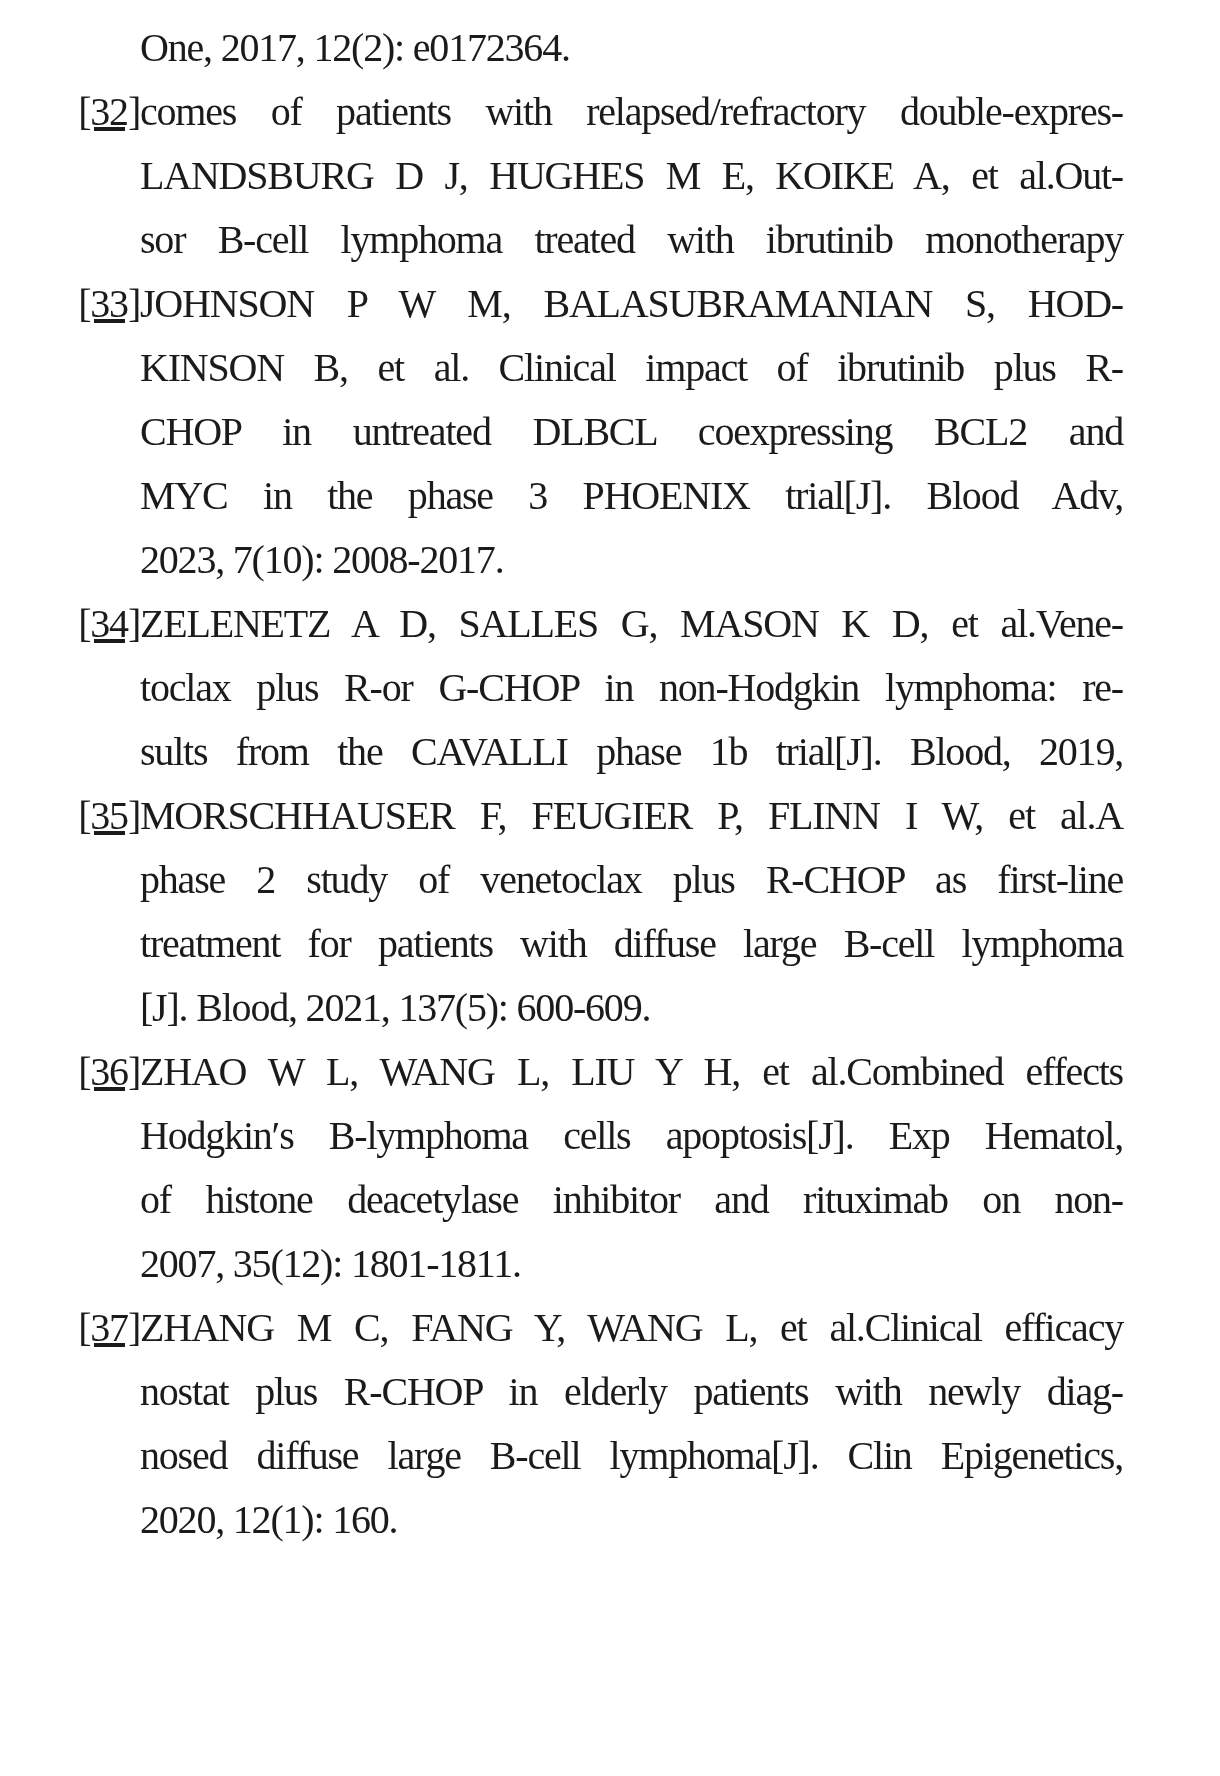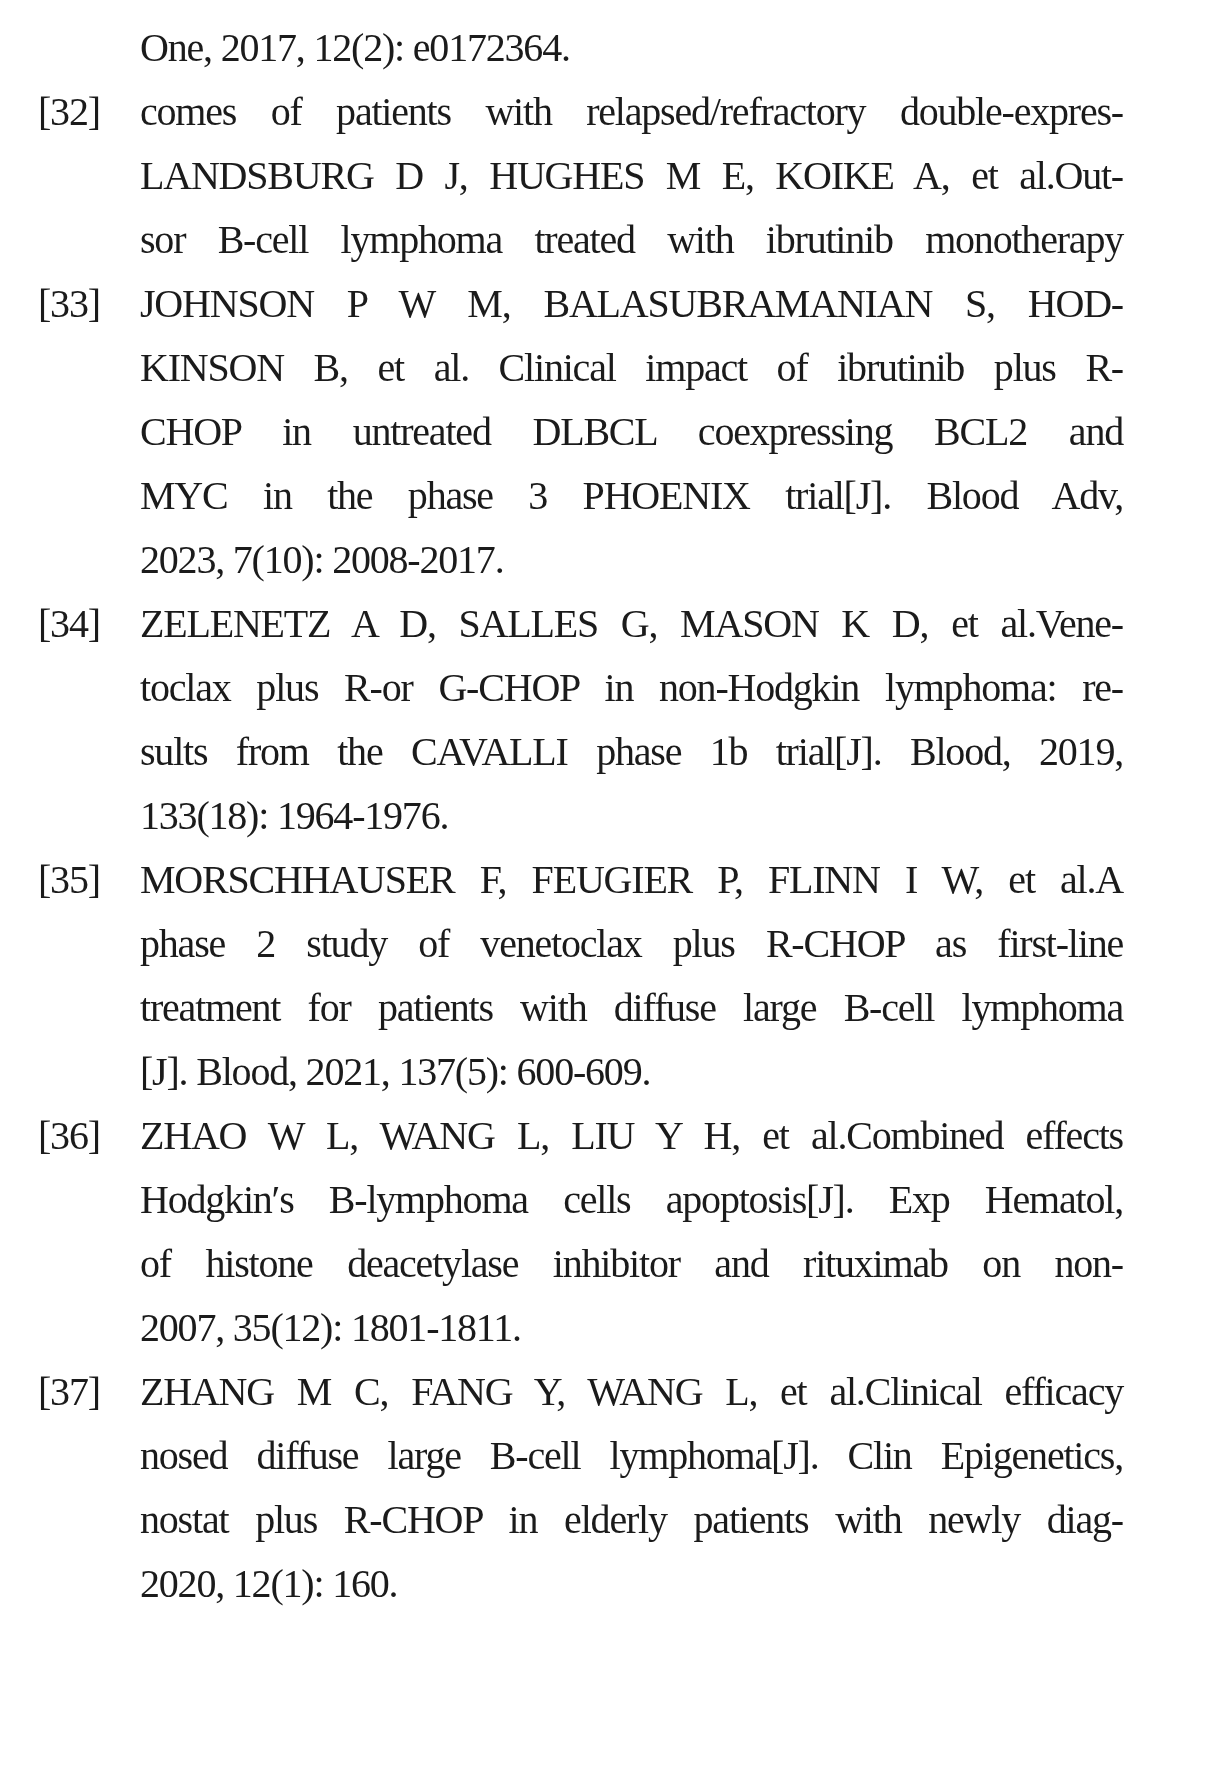--- a/index.html
+++ b/index.html
@@ -21,22 +21,23 @@
     color: #1b1b1b;
     overflow: hidden;
   }
   .ref {
     display: flex;
     align-items: flex-start;
   }
   .ref-label {
     flex: 0 0 102px;
     width: 102px;
-    text-align: left;
+    text-align: right;
     white-space: nowrap;
+    text-decoration: underline;
   }
   .ref-body {
     flex: 0 0 983px;
     width: 983px;
   }
   .ln {
     width: 983px;
     text-align: justify;
     text-justify: inter-word;
   }
@@ -80,21 +81,20 @@
       <div class="ln l">2023, 7(10): 2008-2017.</div>
     </div>
   </div>
 
   <div class="ref">
     <div class="ref-label">[34]</div>
     <div class="ref-body">
       <div class="ln j">ZELENETZ A D, SALLES G, MASON K D, et al.Vene-</div>
       <div class="ln j">toclax plus R-or G-CHOP in non-Hodgkin lymphoma: re-</div>
       <div class="ln j">sults from the CAVALLI phase 1b trial[J]. Blood, 2019,</div>
-      <div class="ln l">133(18): 1964-1976.</div>
     </div>
   </div>
 
   <div class="ref">
     <div class="ref-label">[35]</div>
     <div class="ref-body">
       <div class="ln j">MORSCHHAUSER F, FEUGIER P, FLINN I W, et al.A</div>
       <div class="ln j">phase 2 study of venetoclax plus R-CHOP as first-line</div>
       <div class="ln j">treatment for patients with diffuse large B-cell lymphoma</div>
       <div class="ln l">[J]. Blood, 2021, 137(5): 600-609.</div>
@@ -108,19 +108,19 @@
       <div class="ln j">Hodgkin′s B-lymphoma cells apoptosis[J]. Exp Hematol,</div>
       <div class="ln j">of histone deacetylase inhibitor and rituximab on non-</div>
       <div class="ln l">2007, 35(12): 1801-1811.</div>
     </div>
   </div>
 
   <div class="ref">
     <div class="ref-label">[37]</div>
     <div class="ref-body">
       <div class="ln j">ZHANG M C, FANG Y, WANG L, et al.Clinical efficacy</div>
+      <div class="ln j">nostat plus R-CHOP in elderly patients with newly diag-</div>
       <div class="ln j">nosed diffuse large B-cell lymphoma[J]. Clin Epigenetics,</div>
-      <div class="ln j">nostat plus R-CHOP in elderly patients with newly diag-</div>
       <div class="ln l">2020, 12(1): 160.</div>
     </div>
   </div>
 
 </div>
 
 </body></html>

